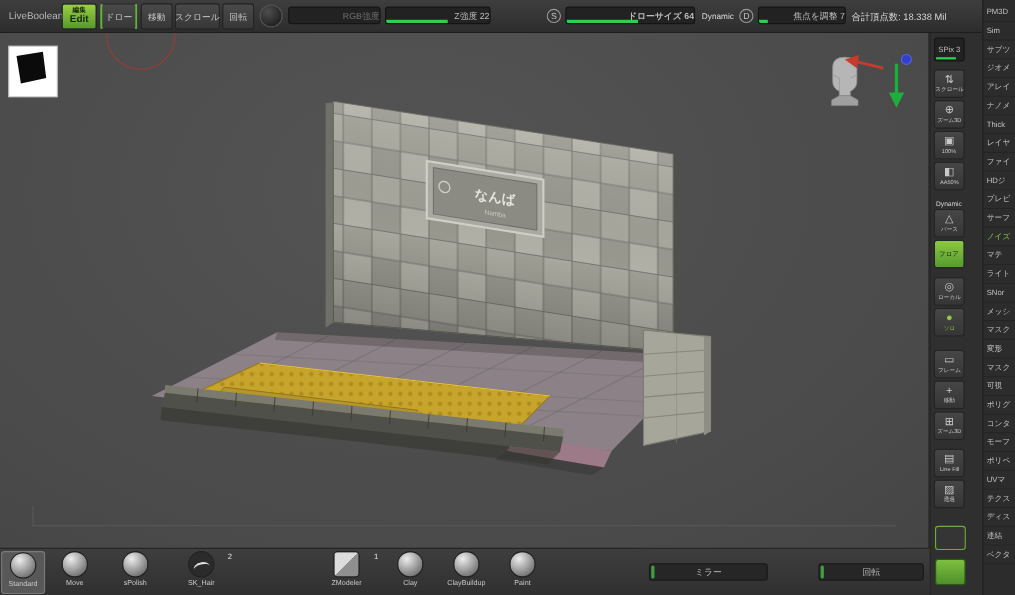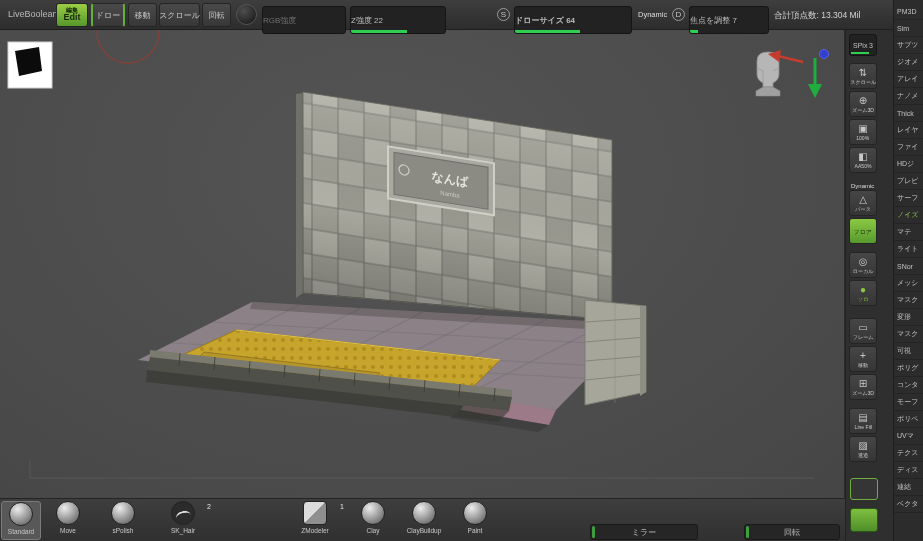--- a/index.html
+++ b/index.html
@@ -15,23 +15,23 @@
 
   
   #topbar{position:absolute;left:0;top:0;width:893px;height:30px;z-index:5;
     background:linear-gradient(#3e3e3e,#2d2d2d);border-bottom:1px solid #1e1e1e;}
   .tb-text{position:absolute;color:#b8b8b8;font-size:9px;white-space:nowrap;}
   .tb-btn{position:absolute;top:3px;height:24px;background:linear-gradient(#4a4a4a,#373737);
     border:1px solid #242424;border-radius:3px;color:#c9c9c9;font-size:8px;
     display:flex;align-items:center;justify-content:center;cursor:pointer;white-space:nowrap;}
   .tb-btn.green{background:linear-gradient(#9ccf43,#55982c);color:#16290d;font-weight:bold;flex-direction:column;line-height:1.05;}
   .tb-btn.draw{border-left:2px solid #62b23a;border-right:2px solid #62b23a;}
-  .tb-slider{position:relative;position:absolute;top:6px;height:28px;background:#222;
+  .tb-slider{position:relative;position:absolute;top:6px;height:16px;background:#222;
     border:1px solid #151515;border-radius:3px;color:#bdbdbd;font-size:8px;
-    display:flex;align-items:center;justify-content:flex-start;overflow:hidden;cursor:ew-resize;}
+    display:flex;align-items:center;justify-content:flex-end;overflow:hidden;cursor:ew-resize;}
   .tb-slider .fill{position:absolute;left:0;bottom:0;height:3px;background:#2fd052;}
   .tb-slider.disabled{color:#6f6f6f;}
   .badge{position:absolute;top:8px;width:13px;height:13px;border:1px solid #9a9a9a;border-radius:50%;
     color:#c4c4c4;font-size:8px;line-height:11px;text-align:center;}
   .orb{position:absolute;top:4px;width:21px;height:21px;border-radius:50%;
     background:radial-gradient(circle at 35% 30%,#4e4e4e,#222 75%);border:1px solid #555;cursor:pointer;}
 
   
   #shelf{position:absolute;left:845px;top:30px;width:48px;height:511px;background:#2f2f2f;
     border-left:1px solid #232323;z-index:4;padding:4px 0 0 3px;}
@@ -67,21 +67,21 @@
   .brush.selected{background:#585858;border:1px solid #7b7b7b;border-radius:3px;}
   .thumb{width:24px;height:24px;border-radius:50%;border:1px solid #222;
     background:radial-gradient(circle at 35% 28%,#ededed,#a5a5a5 45%,#4f4f4f 100%);}
   .thumb.dark{background:#2b2b2b;position:relative;}
   .thumb.dark::after{content:"";position:absolute;left:4px;top:9px;width:15px;height:9px;
     border-top:2px solid #e0e0e0;border-radius:60% 60% 0 0;transform:rotate(-14deg);}
   .thumb.cube{border-radius:4px;background:linear-gradient(135deg,#dcdcdc 0 50%,#8f8f8f 50% 100%);}
   .brush .bl{font-size:6.5px;color:#c9c9c9;margin-top:2px;white-space:nowrap;}
   .bbadge{position:absolute;color:#e8e8e8;font-size:7px;top:2px;right:-2px;}
   .b-slider{position:absolute;top:13px;height:16px;background:#262626;border:1px solid #191919;border-radius:3px;
-    color:#b9b9b9;font-size:8px;display:flex;align-items:center;justify-content:center;cursor:ew-resize;margin-top:12px;}
+    color:#b9b9b9;font-size:8px;display:flex;align-items:center;justify-content:center;cursor:ew-resize;}
   .b-slider::before{content:"";position:absolute;left:1px;top:1px;bottom:1px;width:3px;background:#3f9e3f;border-radius:2px;}
 </style>
 </head>
 <body>
 
 <div id="app">
 
   <div id="canvas">
     <svg width="845" height="468" viewBox="0 0 845 468">
       <defs>
@@ -214,21 +214,21 @@
     </div>
 
     <span class="tb-text" style="left:638px;top:10px;font-size:7.5px;color:#ddd;">Dynamic</span>
 
     <div class="badge" style="left:672px;">D</div>
     <div class="tb-slider" style="left:689px;width:80px;">
       <span>焦点を調整 7</span>
       <span class="fill" style="width:10%;"></span>
     </div>
 
-    <span class="tb-text" style="left:774px;top:10px;font-size:8.5px;color:#d5d5d5;">合計頂点数: 13.304 Mil</span>
+    <span class="tb-text" style="left:774px;top:10px;font-size:8.5px;color:#d5d5d5;">合計頂点数: 18.338 Mil</span>
   </div>
 
   <div id="shelf">
     <div class="sh-spix">
       <span>SPix</span>
       <span>3</span>
       <span class="fill"></span>
     </div>
 
     <div class="sh-btn">

